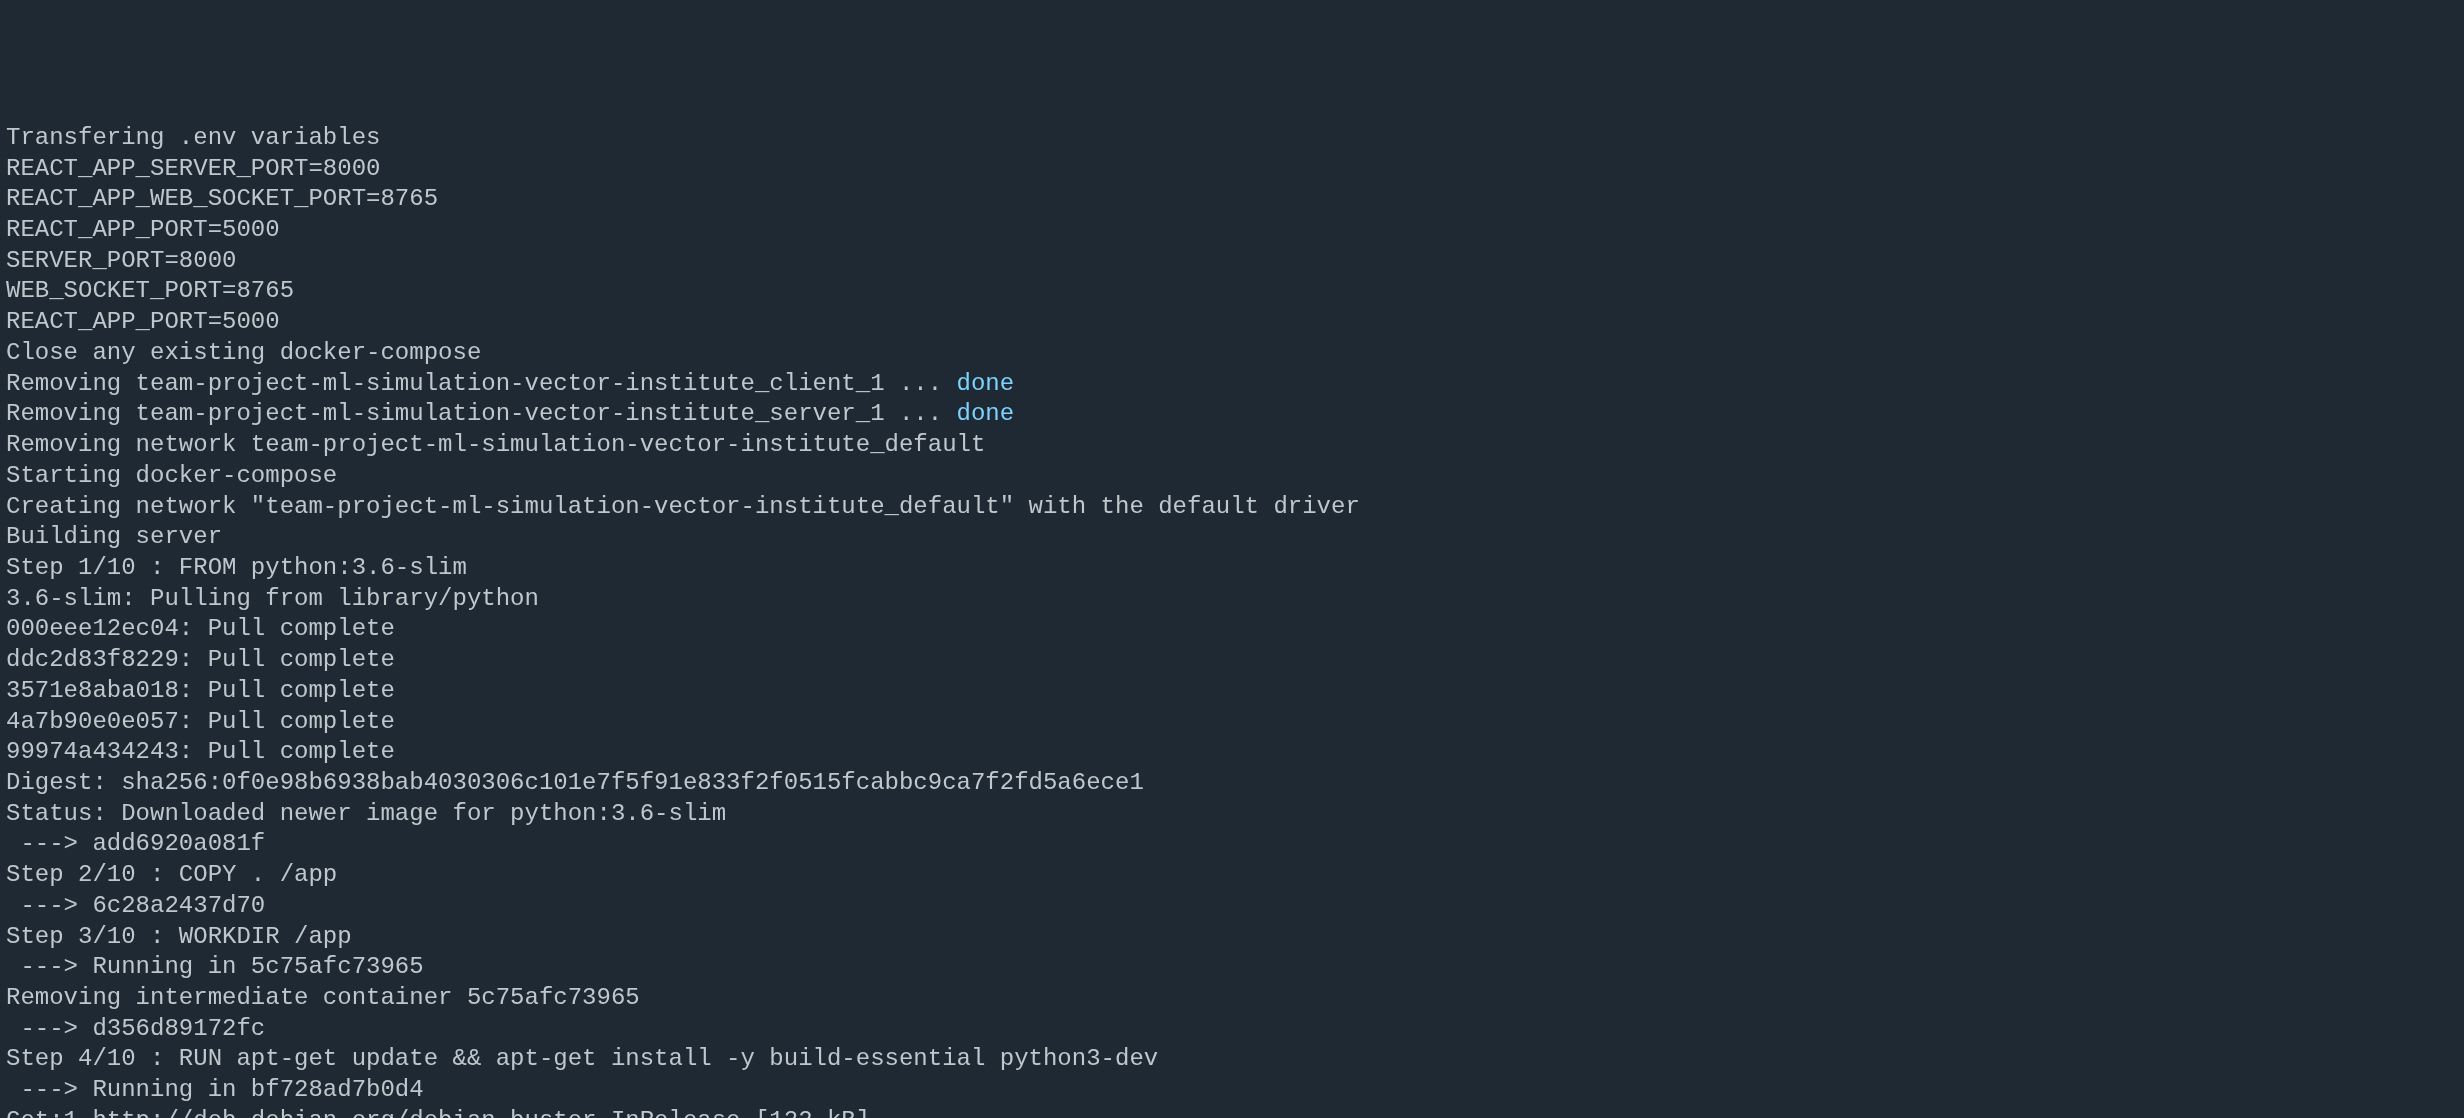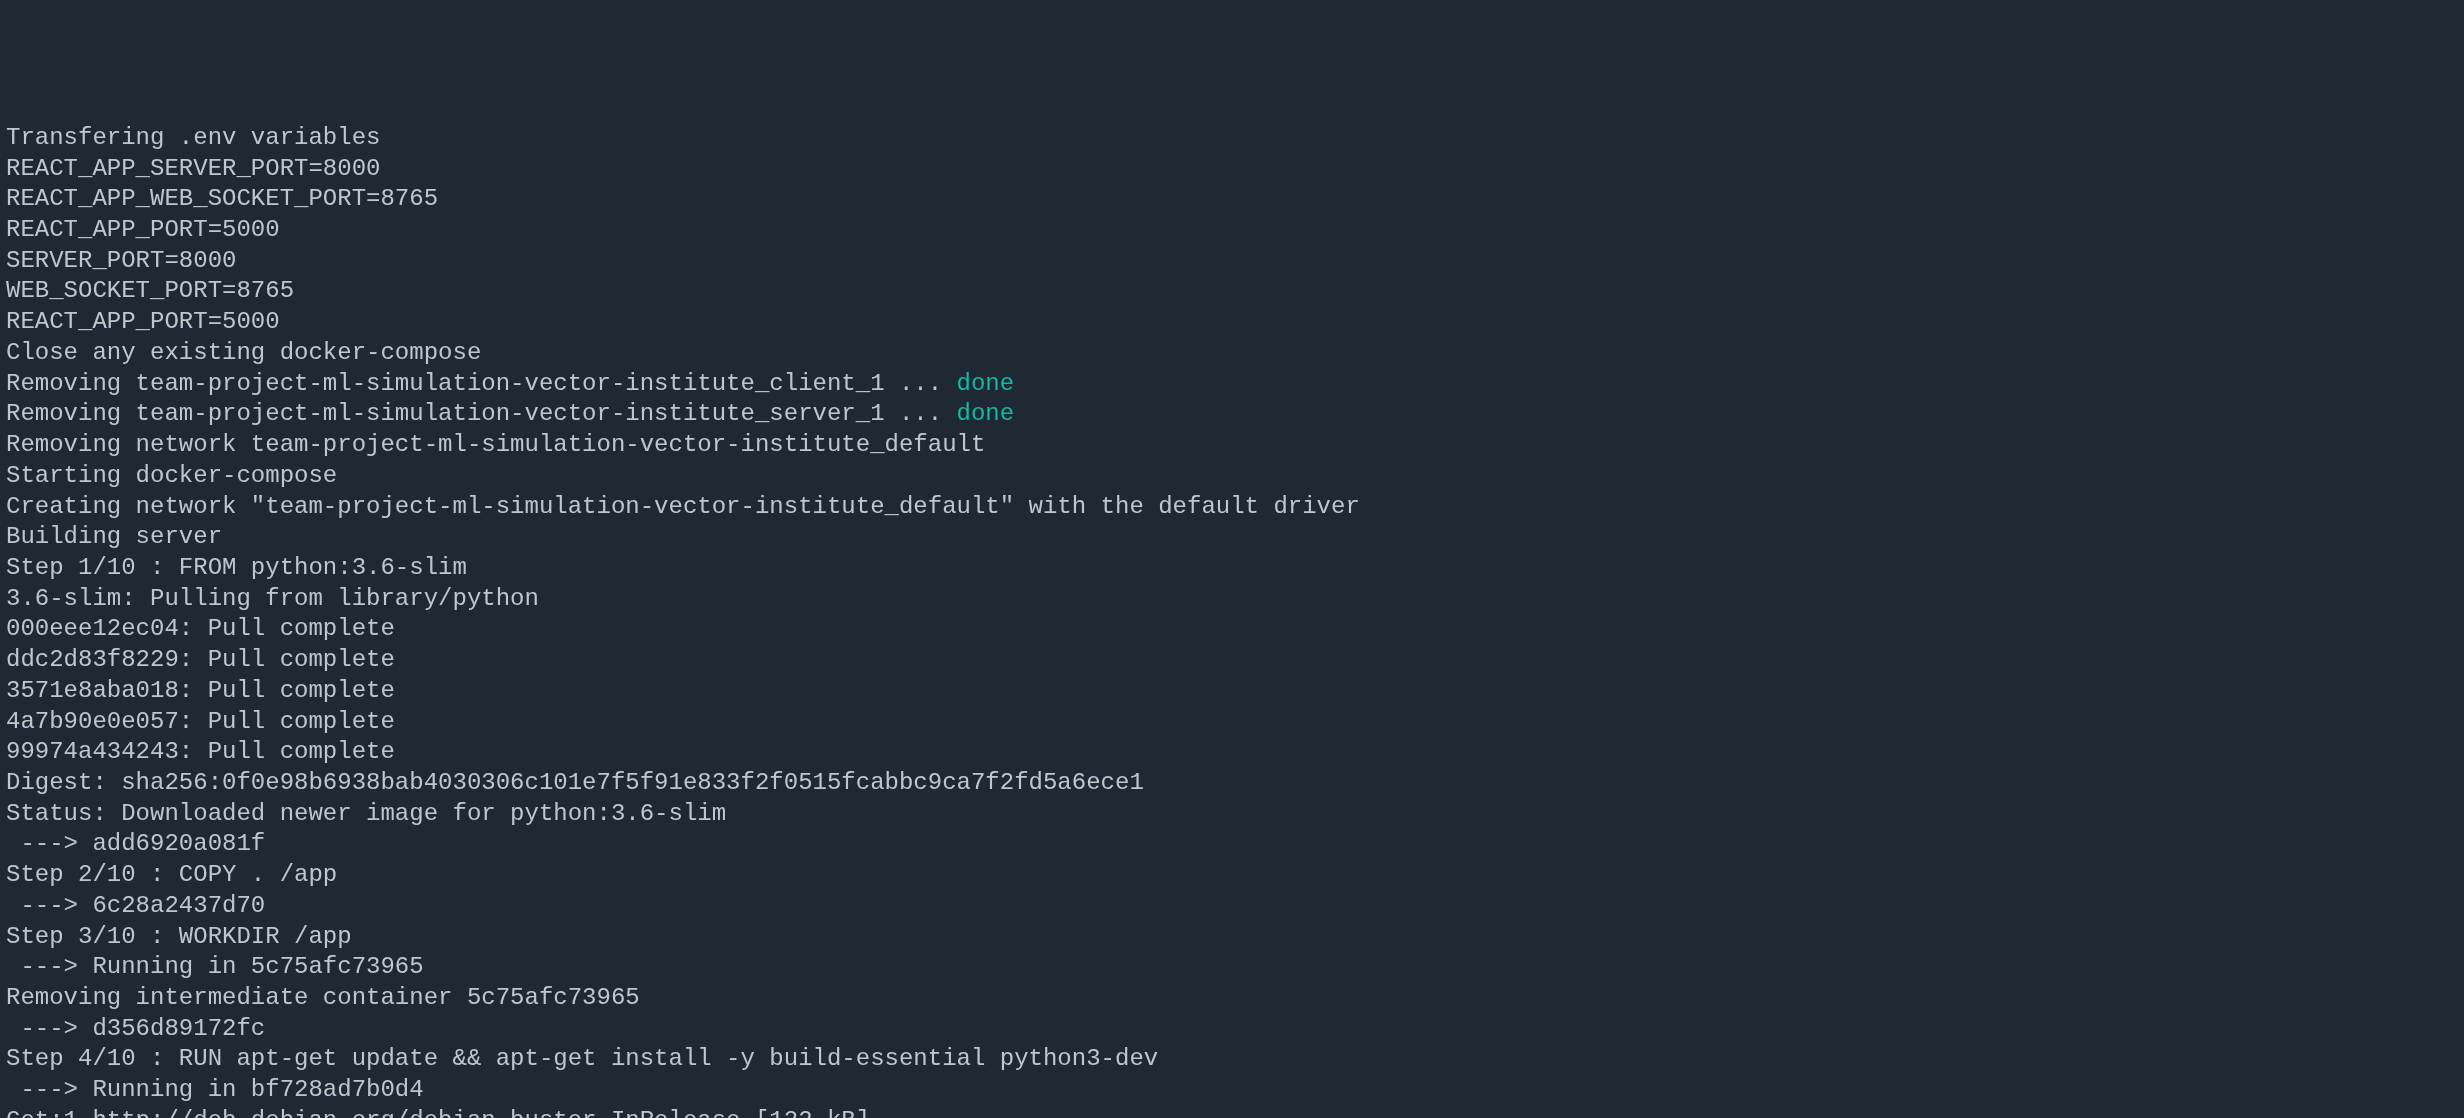--- a/index.html
+++ b/index.html
@@ -17,21 +17,21 @@
       white-space: pre;
       overflow: hidden;
     }
     .terminal {
       width: 100%;
     }
     .line {
       display: block;
     }
     .done {
-      color: #14b8a6;
+      color: #7dd3fc;
     }
   </style>
 </head>
 <body>
 
 
 
 <div class="terminal" id="terminal-container"><span class="line">Transfering .env variables</span><span class="line">REACT_APP_SERVER_PORT=8000</span><span class="line">REACT_APP_WEB_SOCKET_PORT=8765</span><span class="line">REACT_APP_PORT=5000</span><span class="line">SERVER_PORT=8000</span><span class="line">WEB_SOCKET_PORT=8765</span><span class="line">REACT_APP_PORT=5000</span><span class="line">Close any existing docker-compose</span><span class="line"><span>Removing team-project-ml-simulation-vector-institute_client_1 ... </span><span class="done">done</span></span><span class="line"><span>Removing team-project-ml-simulation-vector-institute_server_1 ... </span><span class="done">done</span></span><span class="line">Removing network team-project-ml-simulation-vector-institute_default</span><span class="line">Starting docker-compose</span><span class="line">Creating network "team-project-ml-simulation-vector-institute_default" with the default driver</span><span class="line">Building server</span><span class="line">Step 1/10 : FROM python:3.6-slim</span><span class="line">3.6-slim: Pulling from library/python</span><span class="line">000eee12ec04: Pull complete</span><span class="line">ddc2d83f8229: Pull complete</span><span class="line">3571e8aba018: Pull complete</span><span class="line">4a7b90e0e057: Pull complete</span><span class="line">99974a434243: Pull complete</span><span class="line">Digest: sha256:0f0e98b6938bab4030306c101e7f5f91e833f2f0515fcabbc9ca7f2fd5a6ece1</span><span class="line">Status: Downloaded newer image for python:3.6-slim</span><span class="line"> ---&gt; add6920a081f</span><span class="line">Step 2/10 : COPY . /app</span><span class="line"> ---&gt; 6c28a2437d70</span><span class="line">Step 3/10 : WORKDIR /app</span><span class="line"> ---&gt; Running in 5c75afc73965</span><span class="line">Removing intermediate container 5c75afc73965</span><span class="line"> ---&gt; d356d89172fc</span><span class="line">Step 4/10 : RUN apt-get update &amp;&amp; apt-get install -y build-essential python3-dev</span><span class="line"> ---&gt; Running in bf728ad7b0d4</span><span class="line">Get:1 http://deb.debian.org/debian buster InRelease [122 kB]</span></div>
 
 

